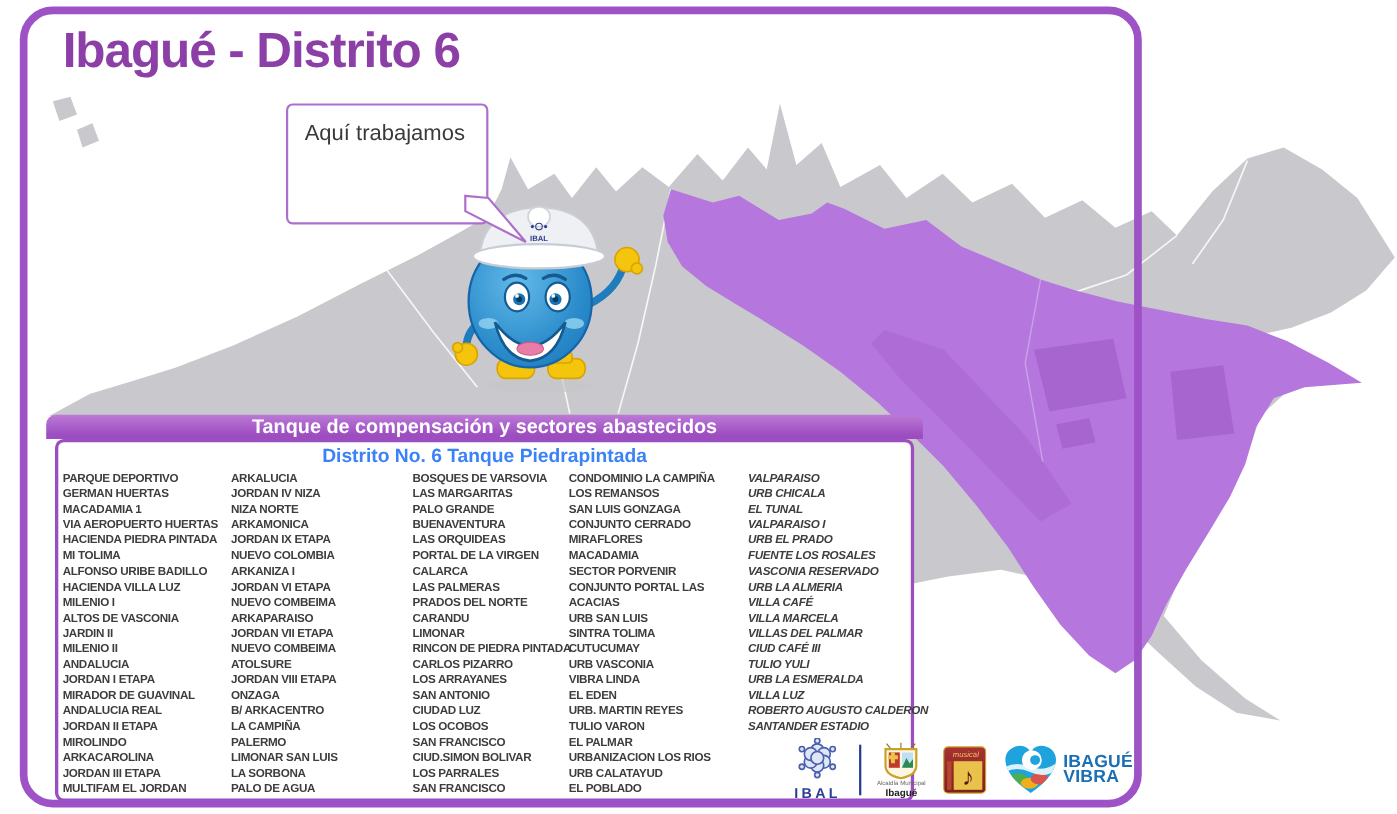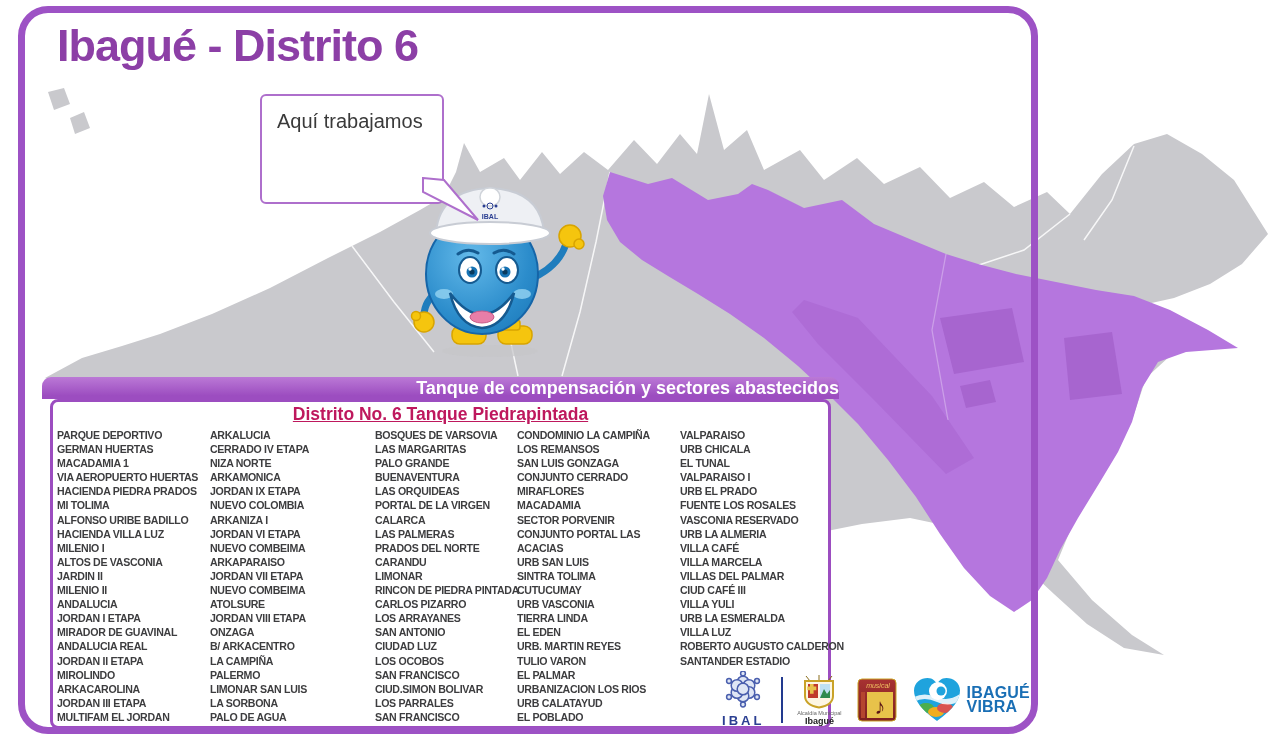--- a/index.html
+++ b/index.html
@@ -25,29 +25,29 @@
   .bubble-tail { position:absolute; right:-40px; bottom:-22px; }
 
   
   .mascot { position:absolute; left:398px; top:178px; width:185px; height:182px; z-index:3; }
 
   
   .panel { position:absolute; left:30px; top:377px; width:797px; height:352px; z-index:5; }
   .panel-header { position:absolute; left:0; right:0; top:0; height:22px;
                   background:linear-gradient(180deg,#bb79d6 0%,#9c4dc0 85%);
                   border-radius:9px 9px 0 0; color:#fff; font-weight:bold;
-                  font-size:18px; text-align:right; line-height:22px; }
+                  font-size:18px; text-align:center; line-height:22px; }
   .panel-body { position:absolute; left:8px; right:8px; top:22px; bottom:0;
                 background:#fff; border:3px solid #9c4dc0; border-radius:8px; }
-  .panel-sub { margin-top:2px; text-align:center; font-size:17.5px; font-weight:bold; color:#be185d;text-decoration:underline; }
+  .panel-sub { margin-top:2px; text-align:center; font-size:17.5px; font-weight:bold; color:#3b82f6; }
   .cols { position:absolute; left:0; right:0; top:26px; bottom:2px; }
   .col { position:absolute; top:0; list-style:none; }
   .col li { font-size:10.6px; font-weight:bold; color:#3d3d3f; line-height:14.1px;
             white-space:nowrap; letter-spacing:-0.3px; }
-  .col1{left:4px;} .col2{left:157px;} .col3{left:322px;} .col4{left:464px;} .col5{left:627px;}
+  .col1{left:4px;} .col2{left:157px;} .col3{left:322px;} .col4{left:464px;} .col5{left:627px;font-style:italic;}
 
   
   .logos { position:absolute; right:14px; bottom:9px; height:62px; display:flex;
            align-items:center; gap:14px; z-index:6; }
   .logo-block { display:flex; flex-direction:column; align-items:center; }
   .ibal-text { font-size:13px; font-weight:bold; color:#2b3f92; letter-spacing:3px;
                border-bottom:1.5px solid #2b3f92; padding:0 2px 1px 2px; }
   .logo-divider { width:2px; height:46px; background:#223a8f; }
   .alcaldia-l1 { font-size:5.5px; color:#666; margin-top:1px; }
   .alcaldia-l2 { font-size:9px; font-weight:bold; color:#222; }
@@ -175,42 +175,42 @@
     <div class="panel-header">Tanque de compensación y sectores abastecidos</div>
     <div class="panel-body">
       <div class="panel-sub">Distrito No. 6 Tanque Piedrapintada</div>
       <div class="cols">
         <ul class="col col1">
 
         <li class="sector">PARQUE DEPORTIVO</li>
             <li class="sector">GERMAN HUERTAS</li>
             <li class="sector">MACADAMIA 1</li>
             <li class="sector">VIA AEROPUERTO HUERTAS</li>
-            <li class="sector">HACIENDA PIEDRA PRADOS</li>
+            <li class="sector">HACIENDA PIEDRA PINTADA</li>
             <li class="sector">MI TOLIMA</li>
             <li class="sector">ALFONSO URIBE BADILLO</li>
             <li class="sector">HACIENDA VILLA LUZ</li>
             <li class="sector">MILENIO I</li>
             <li class="sector">ALTOS DE VASCONIA</li>
             <li class="sector">JARDIN II</li>
             <li class="sector">MILENIO II</li>
             <li class="sector">ANDALUCIA</li>
             <li class="sector">JORDAN I ETAPA</li>
             <li class="sector">MIRADOR DE GUAVINAL</li>
             <li class="sector">ANDALUCIA REAL</li>
             <li class="sector">JORDAN II ETAPA</li>
             <li class="sector">MIROLINDO</li>
             <li class="sector">ARKACAROLINA</li>
             <li class="sector">JORDAN III ETAPA</li>
             <li class="sector">MULTIFAM EL JORDAN</li>
           </ul>
         <ul class="col col2">
 
         <li class="sector">ARKALUCIA</li>
-            <li class="sector">CERRADO IV ETAPA</li>
+            <li class="sector">JORDAN IV NIZA</li>
             <li class="sector">NIZA NORTE</li>
             <li class="sector">ARKAMONICA</li>
             <li class="sector">JORDAN IX ETAPA</li>
             <li class="sector">NUEVO COLOMBIA</li>
             <li class="sector">ARKANIZA I</li>
             <li class="sector">JORDAN VI ETAPA</li>
             <li class="sector">NUEVO COMBEIMA</li>
             <li class="sector">ARKAPARAISO</li>
             <li class="sector">JORDAN VII ETAPA</li>
             <li class="sector">NUEVO COMBEIMA</li>
@@ -256,21 +256,21 @@
             <li class="sector">CONJUNTO CERRADO</li>
             <li class="sector">MIRAFLORES</li>
             <li class="sector">MACADAMIA</li>
             <li class="sector">SECTOR PORVENIR</li>
             <li class="sector">CONJUNTO PORTAL LAS</li>
             <li class="sector">ACACIAS</li>
             <li class="sector">URB SAN LUIS</li>
             <li class="sector">SINTRA TOLIMA</li>
             <li class="sector">CUTUCUMAY</li>
             <li class="sector">URB VASCONIA</li>
-            <li class="sector">TIERRA LINDA</li>
+            <li class="sector">VIBRA LINDA</li>
             <li class="sector">EL EDEN</li>
             <li class="sector">URB. MARTIN REYES</li>
             <li class="sector">TULIO VARON</li>
             <li class="sector">EL PALMAR</li>
             <li class="sector">URBANIZACION LOS RIOS</li>
             <li class="sector">URB CALATAYUD</li>
             <li class="sector">EL POBLADO</li>
           </ul>
         <ul class="col col5">
 
@@ -279,21 +279,21 @@
             <li class="sector">EL TUNAL</li>
             <li class="sector">VALPARAISO I</li>
             <li class="sector">URB EL PRADO</li>
             <li class="sector">FUENTE LOS ROSALES</li>
             <li class="sector">VASCONIA RESERVADO</li>
             <li class="sector">URB LA ALMERIA</li>
             <li class="sector">VILLA CAFÉ</li>
             <li class="sector">VILLA MARCELA</li>
             <li class="sector">VILLAS DEL PALMAR</li>
             <li class="sector">CIUD CAFÉ III</li>
-            <li class="sector">VILLA YULI</li>
+            <li class="sector">TULIO YULI</li>
             <li class="sector">URB LA ESMERALDA</li>
             <li class="sector">VILLA LUZ</li>
             <li class="sector">ROBERTO AUGUSTO CALDERON</li>
             <li class="sector">SANTANDER ESTADIO</li>
           </ul>
       </div>
     </div>
   </div>
 
   <div class="logos">

